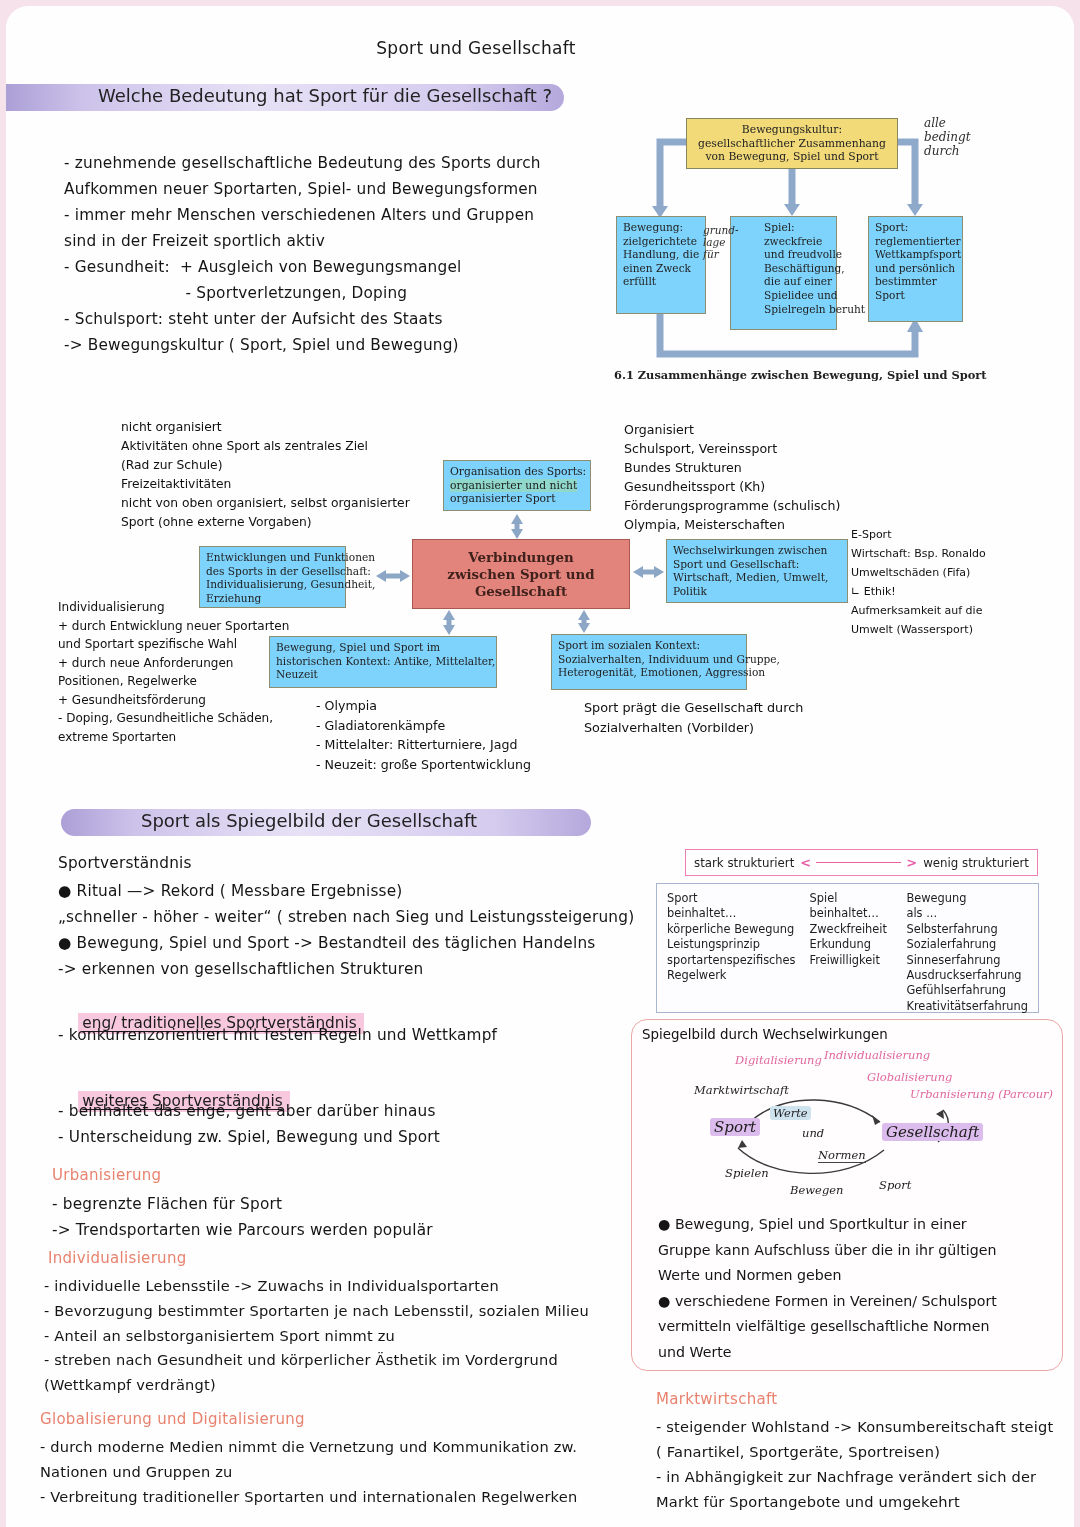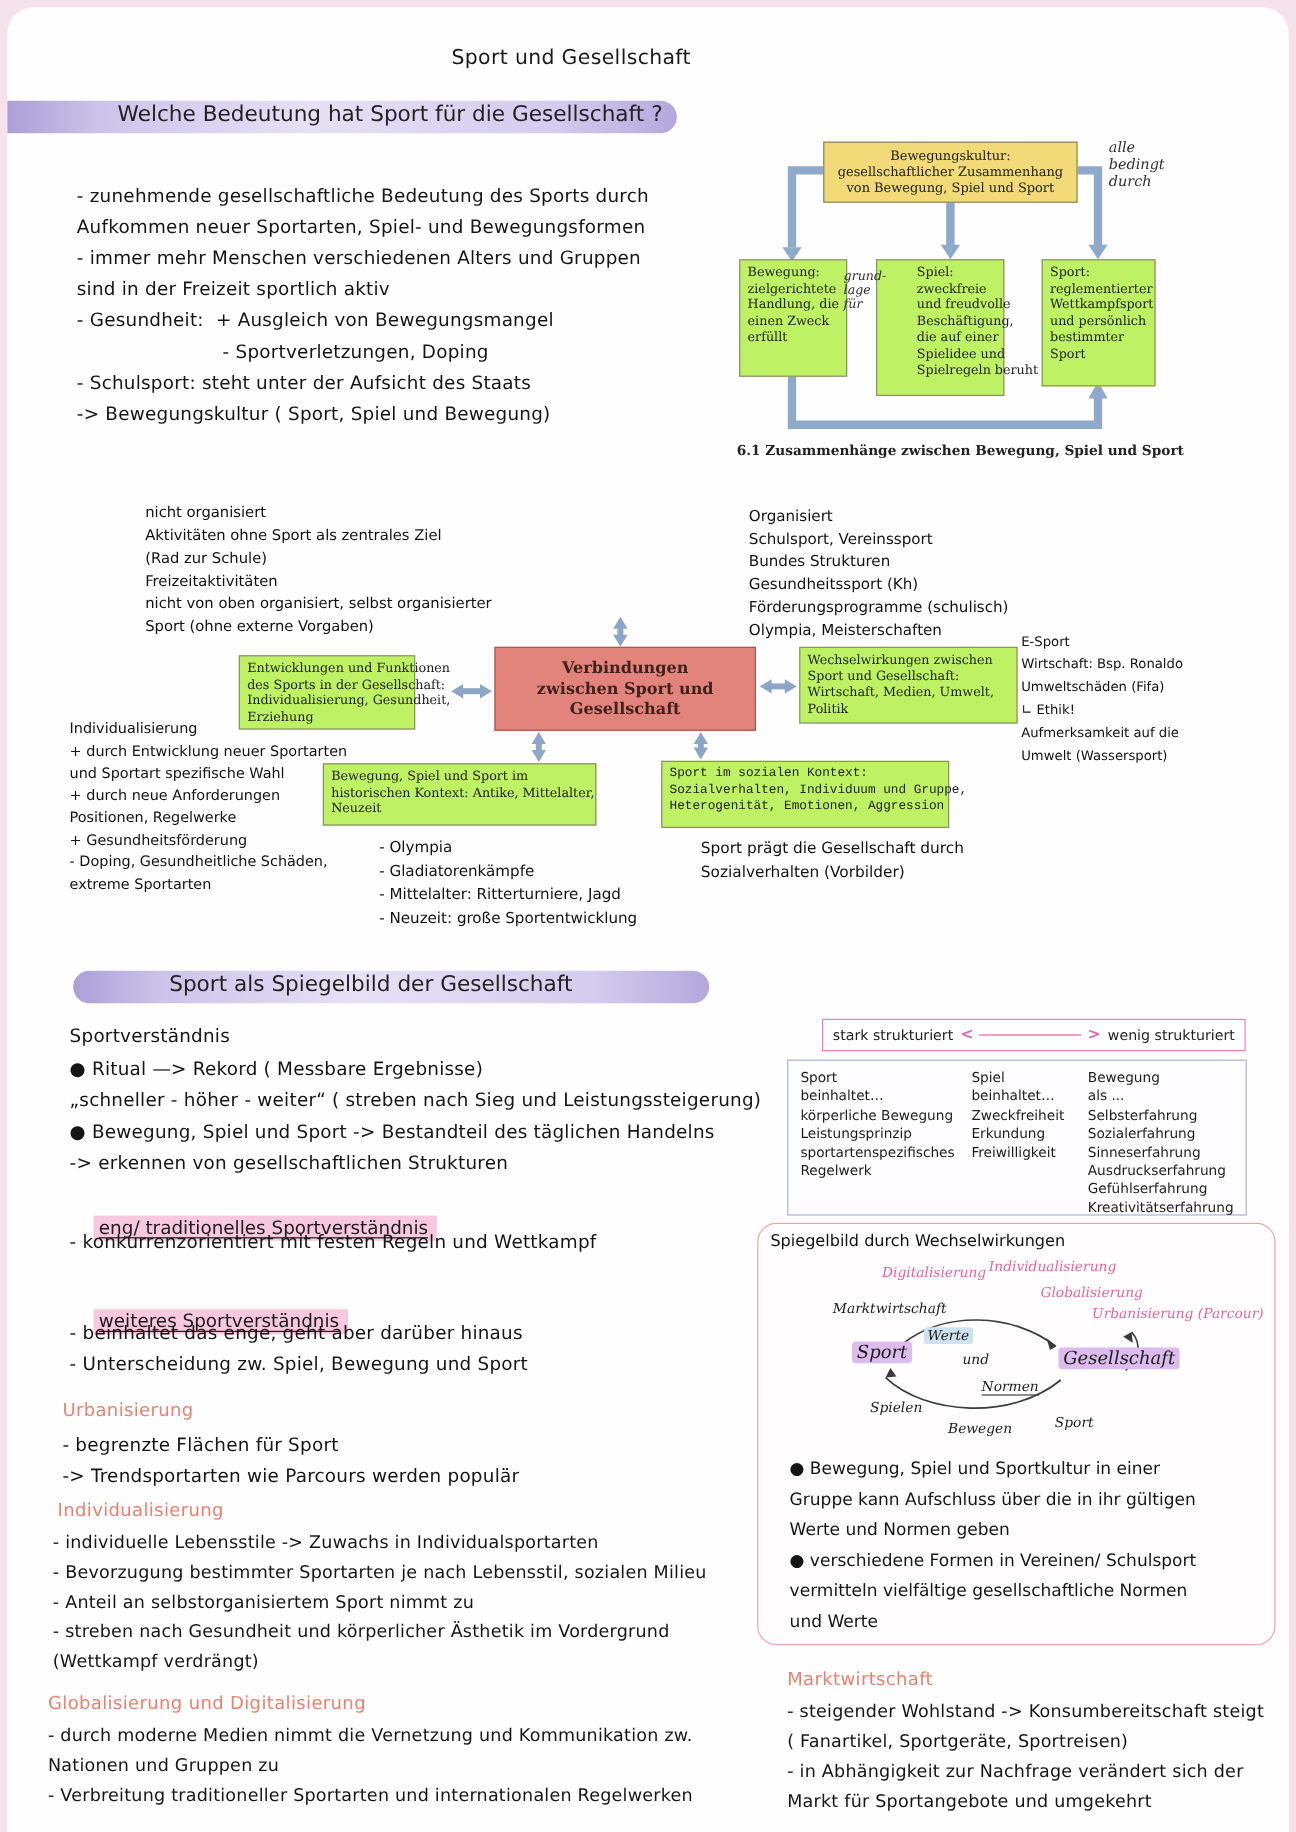--- a/index.html
+++ b/index.html
@@ -9,21 +9,21 @@
   .tb { position:absolute; white-space:pre; }
   .body-text { font-size:15.3px; line-height:26px; letter-spacing:.2px; color:#151515; }
   .small-notes { font-size:12.3px; line-height:19px; color:#111; }
   .page-title { font-size:17px; letter-spacing:.3px; color:#1a1a1a; }
   .pill { position:absolute; height:27px; border-radius:0 14px 14px 0;
           background:linear-gradient(90deg,#ab9fd6 0%,#cdc3ea 14%,#e7e1f6 45%,#d4cbee 82%,#b4a8dc 100%); }
   .pill2 { border-radius:14px; }
   .pill .ht { position:absolute; top:1px; font-size:18px; color:#222; white-space:pre; }
   .salmon { color:#e8826e; font-size:15px; letter-spacing:.3px; }
   .hl-pink { display:inline-block; background:#f8c9de; padding:1px 7px 2px 4px; font-size:15.3px; text-decoration:underline; text-underline-offset:3px; }
-  .ybox { position:absolute; background:#bef264; border:1px solid #8d8d6f; font-family:"DejaVu Serif", serif;
+  .ybox { position:absolute; background:#7dd3fc; border:1px solid #8d8d6f; font-family:"DejaVu Serif", serif;
           font-size:10.6px; line-height:13.6px; padding:4px 6px; color:#222; white-space:pre; }
   .handw { position:absolute; font-style:italic; font-family:"DejaVu Serif", serif; color:#2e2e2e; white-space:pre; }
   .hw-pink { color:#e0679f; }
   .purple-hl { background:#dcbcec; padding:0 4px; border-radius:3px; }
   .blue-hl { background:#cfe3ef; padding:0 3px; border-radius:3px; }
   svg { position:absolute; left:0; top:0; pointer-events:none; }
   .spectrum { position:absolute; left:660px; top:843px; width:353px; height:27px; border:1.5px solid #ee7fb4;
               background:#fff; display:flex; align-items:center; padding:0 8px; font-size:11.8px; color:#222;margin-left:19px; }
   .spectrum .arrowline { flex:1; height:0; border-top:1.6px solid #e85fa8; margin:0 5px; }
   .spectrum .ar { color:#e85fa8; font-weight:bold; font-size:13px; }
@@ -133,37 +133,40 @@
 Gesundheitssport (Kh)
 Förderungsprogramme (schulisch)
 Olympia, Meisterschaften</div>
     <div class="tb small-notes" style="left:115px; top:12px;">nicht organisiert
 Aktivitäten ohne Sport als zentrales Ziel
 (Rad zur Schule)
 Freizeitaktivitäten
 nicht von oben organisiert, selbst organisierter
 Sport (ohne externe Vorgaben)</div>
 
+    <div class="ybox" style="left:437px; top:54px; width:148px; text-align:left; font-size:10.8px;"><span>Organisation des Sports:</span>
+<span style="background:#8fd8cb;">organisierter und nicht</span>
+<span>organisierter Sport</span></div>
 
     <div class="ybox" style="left:406px; top:133px; width:218px; height:70px; background:#e2847c; border-color:#a9574f; color:#40211c; font-weight:bold; font-size:13.4px; line-height:17px; text-align:center; padding-top:9px;">Verbindungen
 zwischen Sport und
 Gesellschaft</div>
 
     <div class="ybox" style="left:193px; top:140px; width:147px; height:62px;">Entwicklungen und Funktionen
 des Sports in der Gesellschaft:
 Individualisierung, Gesundheit,
 Erziehung</div>
     <div class="ybox" style="left:660px; top:133px; width:182px; height:64px;">Wechselwirkungen zwischen
 Sport und Gesellschaft:
 Wirtschaft, Medien, Umwelt,
 Politik</div>
     <div class="ybox" style="left:263px; top:230px; width:228px; height:52px;">Bewegung, Spiel und Sport im
 historischen Kontext: Antike, Mittelalter,
 Neuzeit</div>
-    <div class="ybox" style="left:545px; top:228px; width:240px; height:56px;font-family:Liberation Mono, monospace;">Sport im sozialen Kontext:
+    <div class="ybox" style="left:545px; top:228px; width:196px; height:56px;">Sport im sozialen Kontext:
 Sozialverhalten, Individuum und Gruppe,
 Heterogenität, Emotionen, Aggression</div>
 
     <div class="tb small-notes" style="left:845px; top:119px; font-size:11px;">E-Sport
 Wirtschaft: Bsp. Ronaldo
 Umweltschäden (Fifa)
 ∟ Ethik!
 Aufmerksamkeit auf die
 Umwelt (Wassersport)</div>
     <div class="tb small-notes" style="left:52px; top:192px; font-size:12px; line-height:18.5px;">Individualisierung

